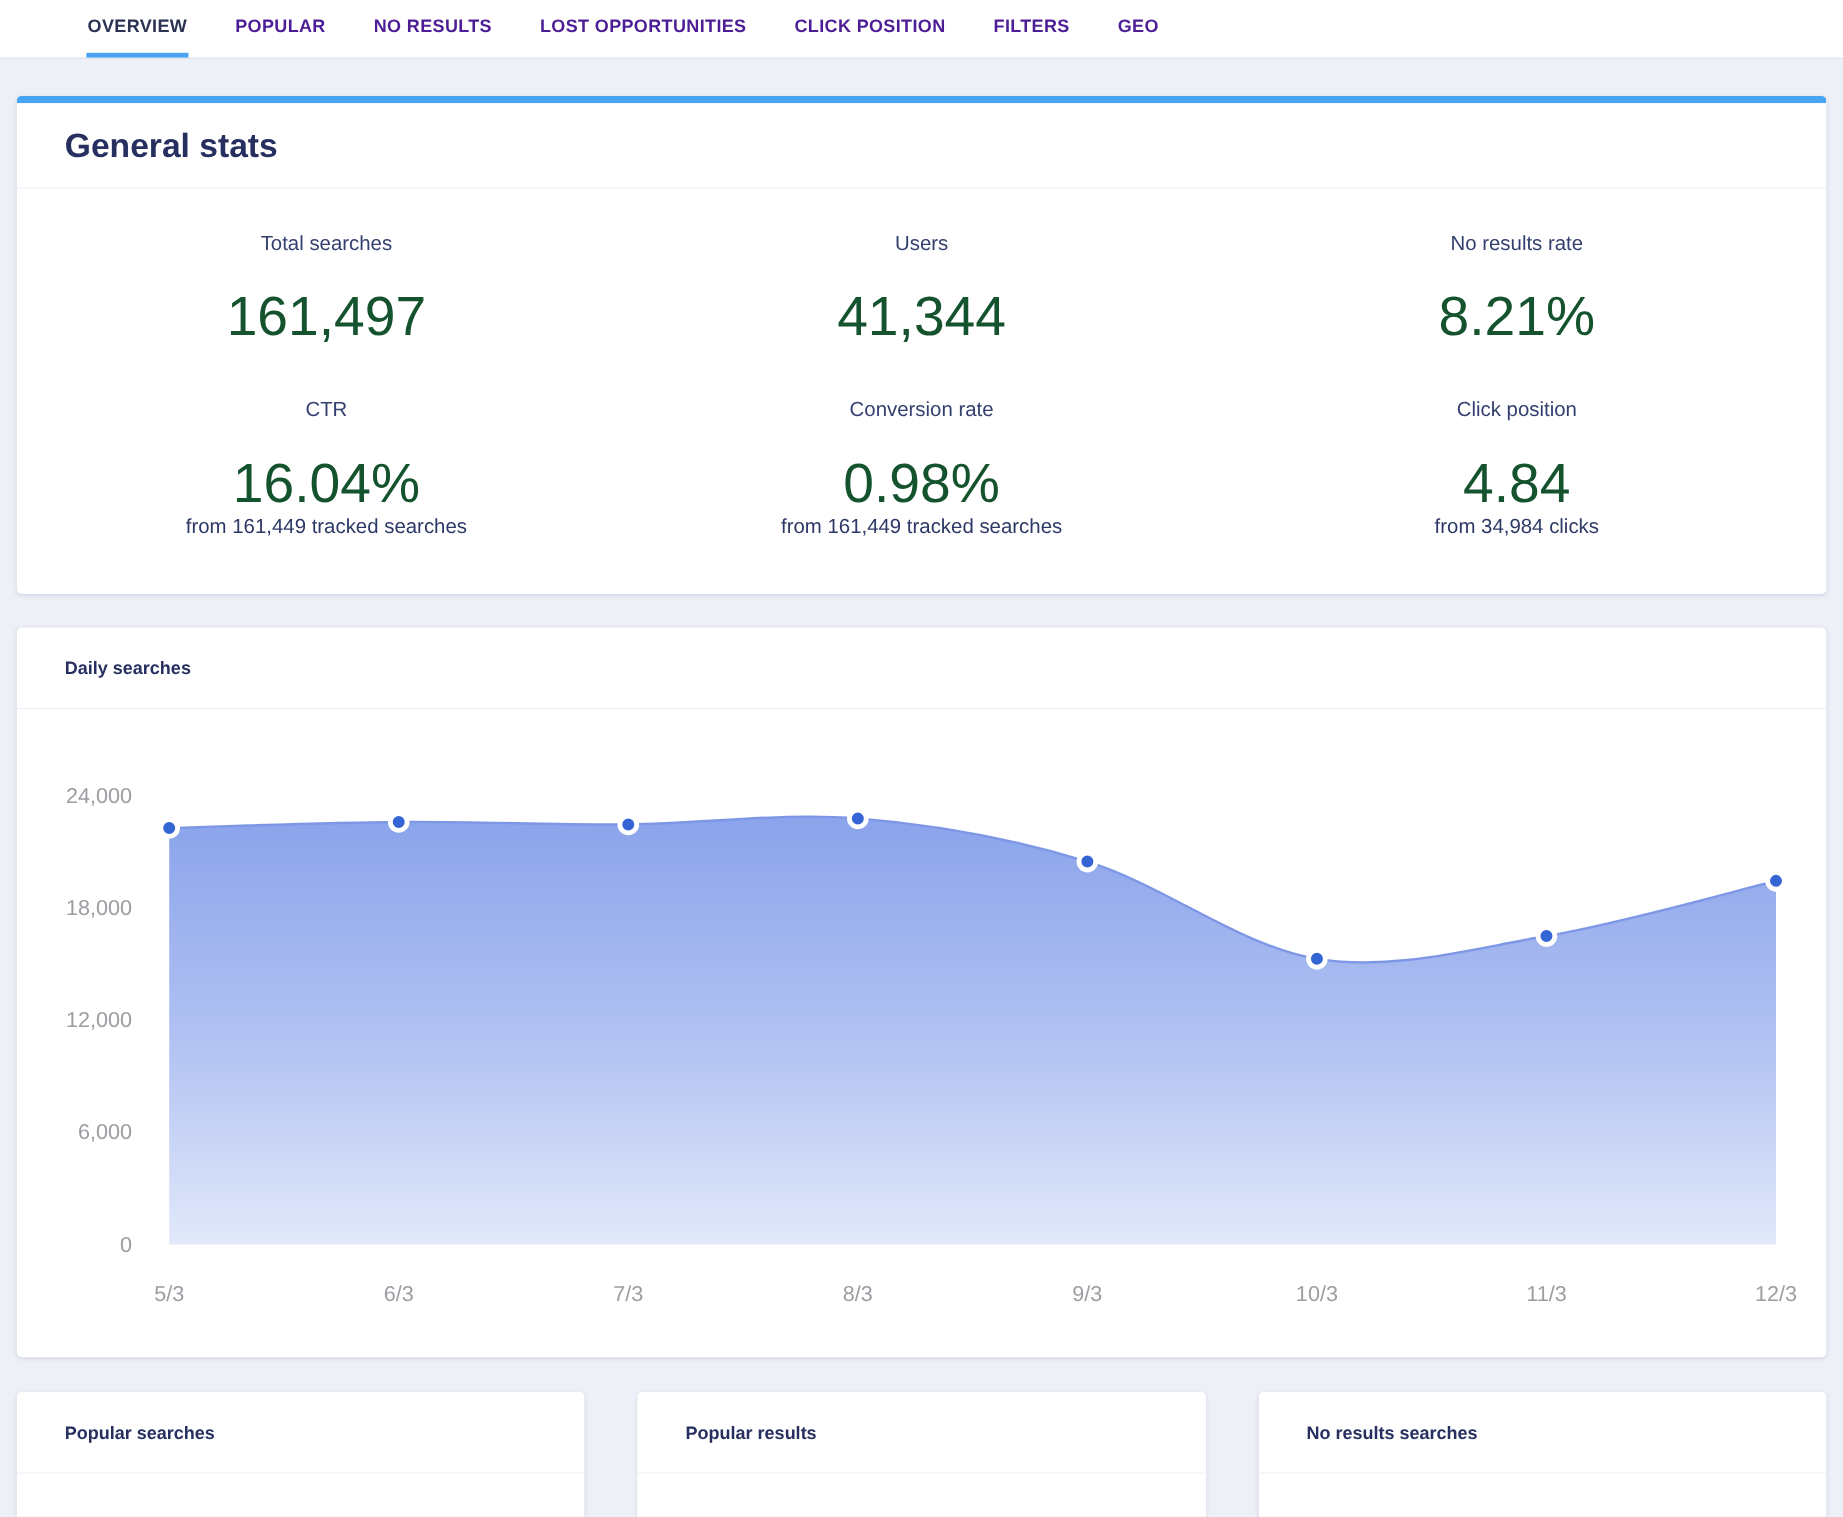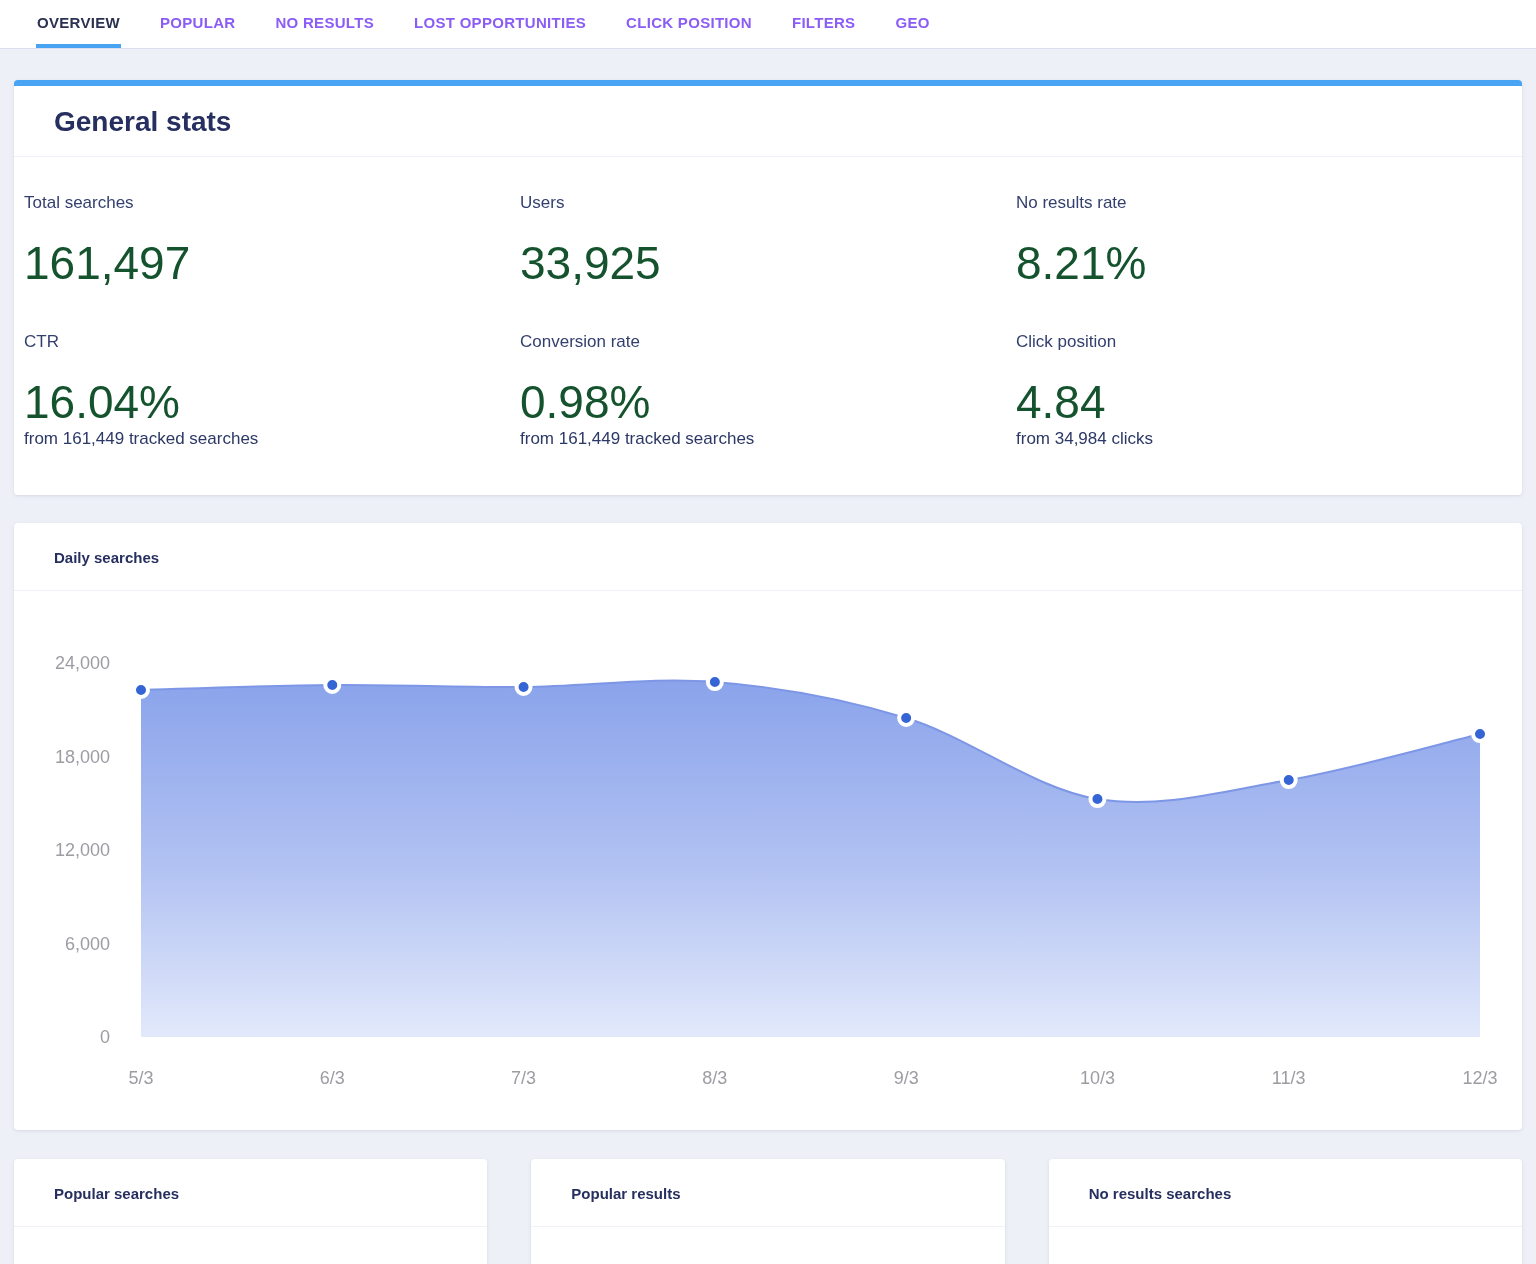--- a/index.html
+++ b/index.html
@@ -3,37 +3,37 @@
 <meta charset="utf-8">
 <style>
   * { margin:0; padding:0; box-sizing:border-box; }
   html,body { width:1536px; height:1264px; overflow:hidden; }
   body { background:#eef0f7; font-family:"Liberation Sans", sans-serif; color:#2c3866; }
 
   
   .tabbar { background:#fff; border-bottom:1px solid #dcdfee; padding:0 0 0 36px;
             display:flex; gap:38px; align-items:stretch; height:49px; }
   .tab { background:none; border:none; cursor:pointer; font-family:inherit;
-         font-size:15px; font-weight:700; letter-spacing:.3px; color:#8b5cf6;
+         font-size:15px; font-weight:700; letter-spacing:.3px; color:#4c1d95;
          padding:0 1px; border-bottom:4px solid transparent; text-transform:uppercase; }
-  .tab.active { color:#2b3150; border-bottom-color:#48a4f2; }
+  .tab.active { color:#2b3150; border-bottom-color:#48a4f2;margin-left:36px; }
 
   
   .page { padding:0 14px; }
   .card { background:#fff; border-radius:4px;
           box-shadow:0 1px 2px rgba(50,60,110,.05), 0 1px 4px rgba(50,60,110,.08); }
   .card-header { padding:26px 40px 24px; border-bottom:1px solid #f0f1f8; }
   .card-title { font-size:15px; color:#262f5f; }
 
   
   .stats-card { margin-top:31px; border-top:6px solid #49a5f3; }
   .stats-card .card-header { padding:20px 40px 18px; }
   .stats-card .card-title { font-size:28px; }
   .stats-grid { display:grid; grid-template-columns:repeat(3,1fr); row-gap:22px;
-                padding:36px 10px 46px; }
+                padding:36px 10px 46px; text-align:center; }
   .stat-label { font-size:17px; color:#333f6e; }
   .stat-value { font-size:46px; line-height:1.15; color:#14532d; margin-top:24px; }
   .stat-caption { font-size:17px; color:#2c3866; margin-top:0; min-height:20px; }
 
   
   .chart-card { margin-top:28px; }
   .chart-wrap { padding:0; }
   svg text { font-family:"Liberation Sans", sans-serif; }
   .tick-label { font-size:18px; fill:#9c9ca3; }
 
@@ -61,21 +61,21 @@
       <h2 class="card-title">General stats</h2>
     </div>
     <div class="stats-grid">
       <div class="stat">
         <div class="stat-label">Total searches</div>
         <div class="stat-value">161,497</div>
         <div class="stat-caption"></div>
       </div>
       <div class="stat">
         <div class="stat-label">Users</div>
-        <div class="stat-value">33,925</div>
+        <div class="stat-value">41,344</div>
         <div class="stat-caption"></div>
       </div>
       <div class="stat">
         <div class="stat-label">No results rate</div>
         <div class="stat-value">8.21%</div>
         <div class="stat-caption"></div>
       </div>
       <div class="stat">
         <div class="stat-label">CTR</div>
         <div class="stat-value">16.04%</div>

